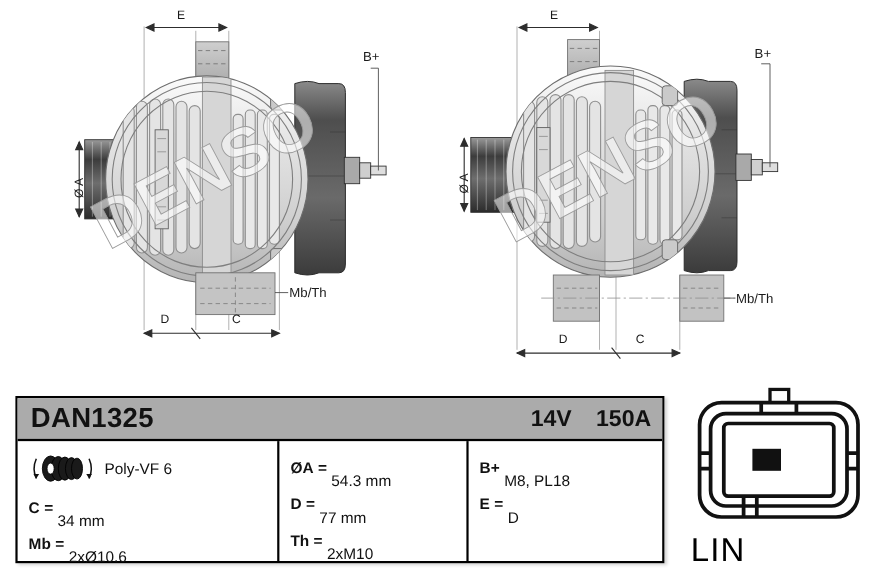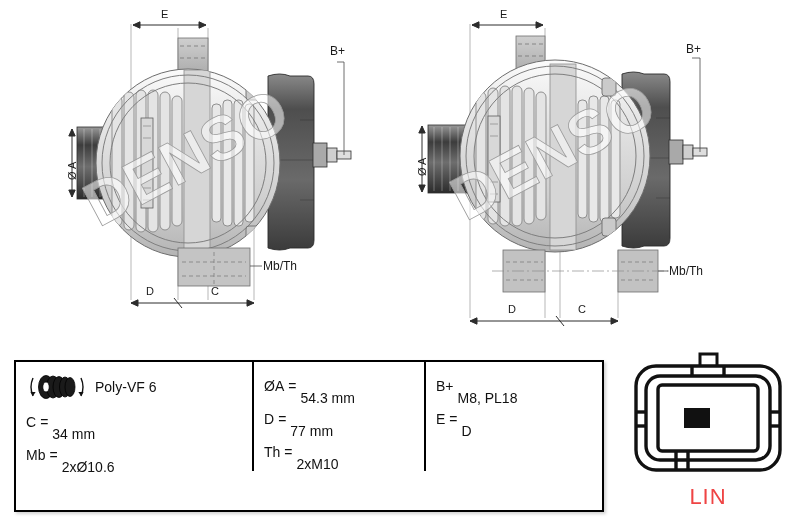--- a/index.html
+++ b/index.html
@@ -63,34 +63,34 @@
   }
   .spec-col.c1{width:238px;border-right:2px solid #000;text-align:right;}
   .spec-col.c2{width:172px;border-right:2px solid #000;}
   .spec-col.c3{flex:1;}
   .spec-row{
     height:33px;
     display:flex;align-items:center;
     font-size:14px;color:#111;
     white-space:nowrap;
   }
-  .spec-row .kv{font-weight:normal;margin-right:4px;}
+  .spec-row .kv{font-weight:bold;margin-right:4px;}
   .spec-row .val{font-weight:normal;margin-top:24px;}
   .pulley-row{height:36px;display:flex;align-items:center;}
   .pulley-text{font-size:14px;margin-left:7px;color:#111;}
 
   
   #connector-block{
     position:absolute;
     left:628px;top:352px;
     width:160px;height:170px;
   }
   #lin-label{
     position:absolute;left:0;top:132px;width:160px;
-    text-align:center;font-size:22px;color:#ef4444;
+    font-size:30px;color:#000000;
     letter-spacing:1px;
   }
 </style>
 </head>
 <body>
 
 <div class="canvas">
 
   <div class="drawing" id="drawing-left">
     <svg width="400" height="350" viewBox="0 0 400 350">
@@ -408,20 +408,25 @@
 
     <span class="dimlabel" style="left:100px;top:8px;">E</span>
     <span class="dimlabel vert" style="left:16px;top:176px;">Ø A</span>
     <span class="dimlabel" style="left:108px;top:303px;">D</span>
     <span class="dimlabel" style="left:178px;top:303px;">C</span>
     <span class="dimlabel" style="left:286px;top:42px;font-size:12px;">B+</span>
     <span class="dimlabel" style="left:269px;top:264px;font-size:12px;">Mb/Th</span>
   </div>
 
   <div id="spec-table">
+    <div id="spec-header">
+      <span class="part">DAN1325</span>
+      <span class="volt">14V</span>
+      <span class="amp">150A</span>
+    </div>
 
     <div id="spec-body">
 
       <div class="spec-col c1">
         <div class="pulley-row">
           <svg width="62" height="30" viewBox="0 0 62 30">
             <g stroke="#111" stroke-width="1.4" fill="none">
               <path d="M7 6 q-4 9 0 18"></path>
               <path d="M55 6 q4 9 0 18"></path>
             </g>

